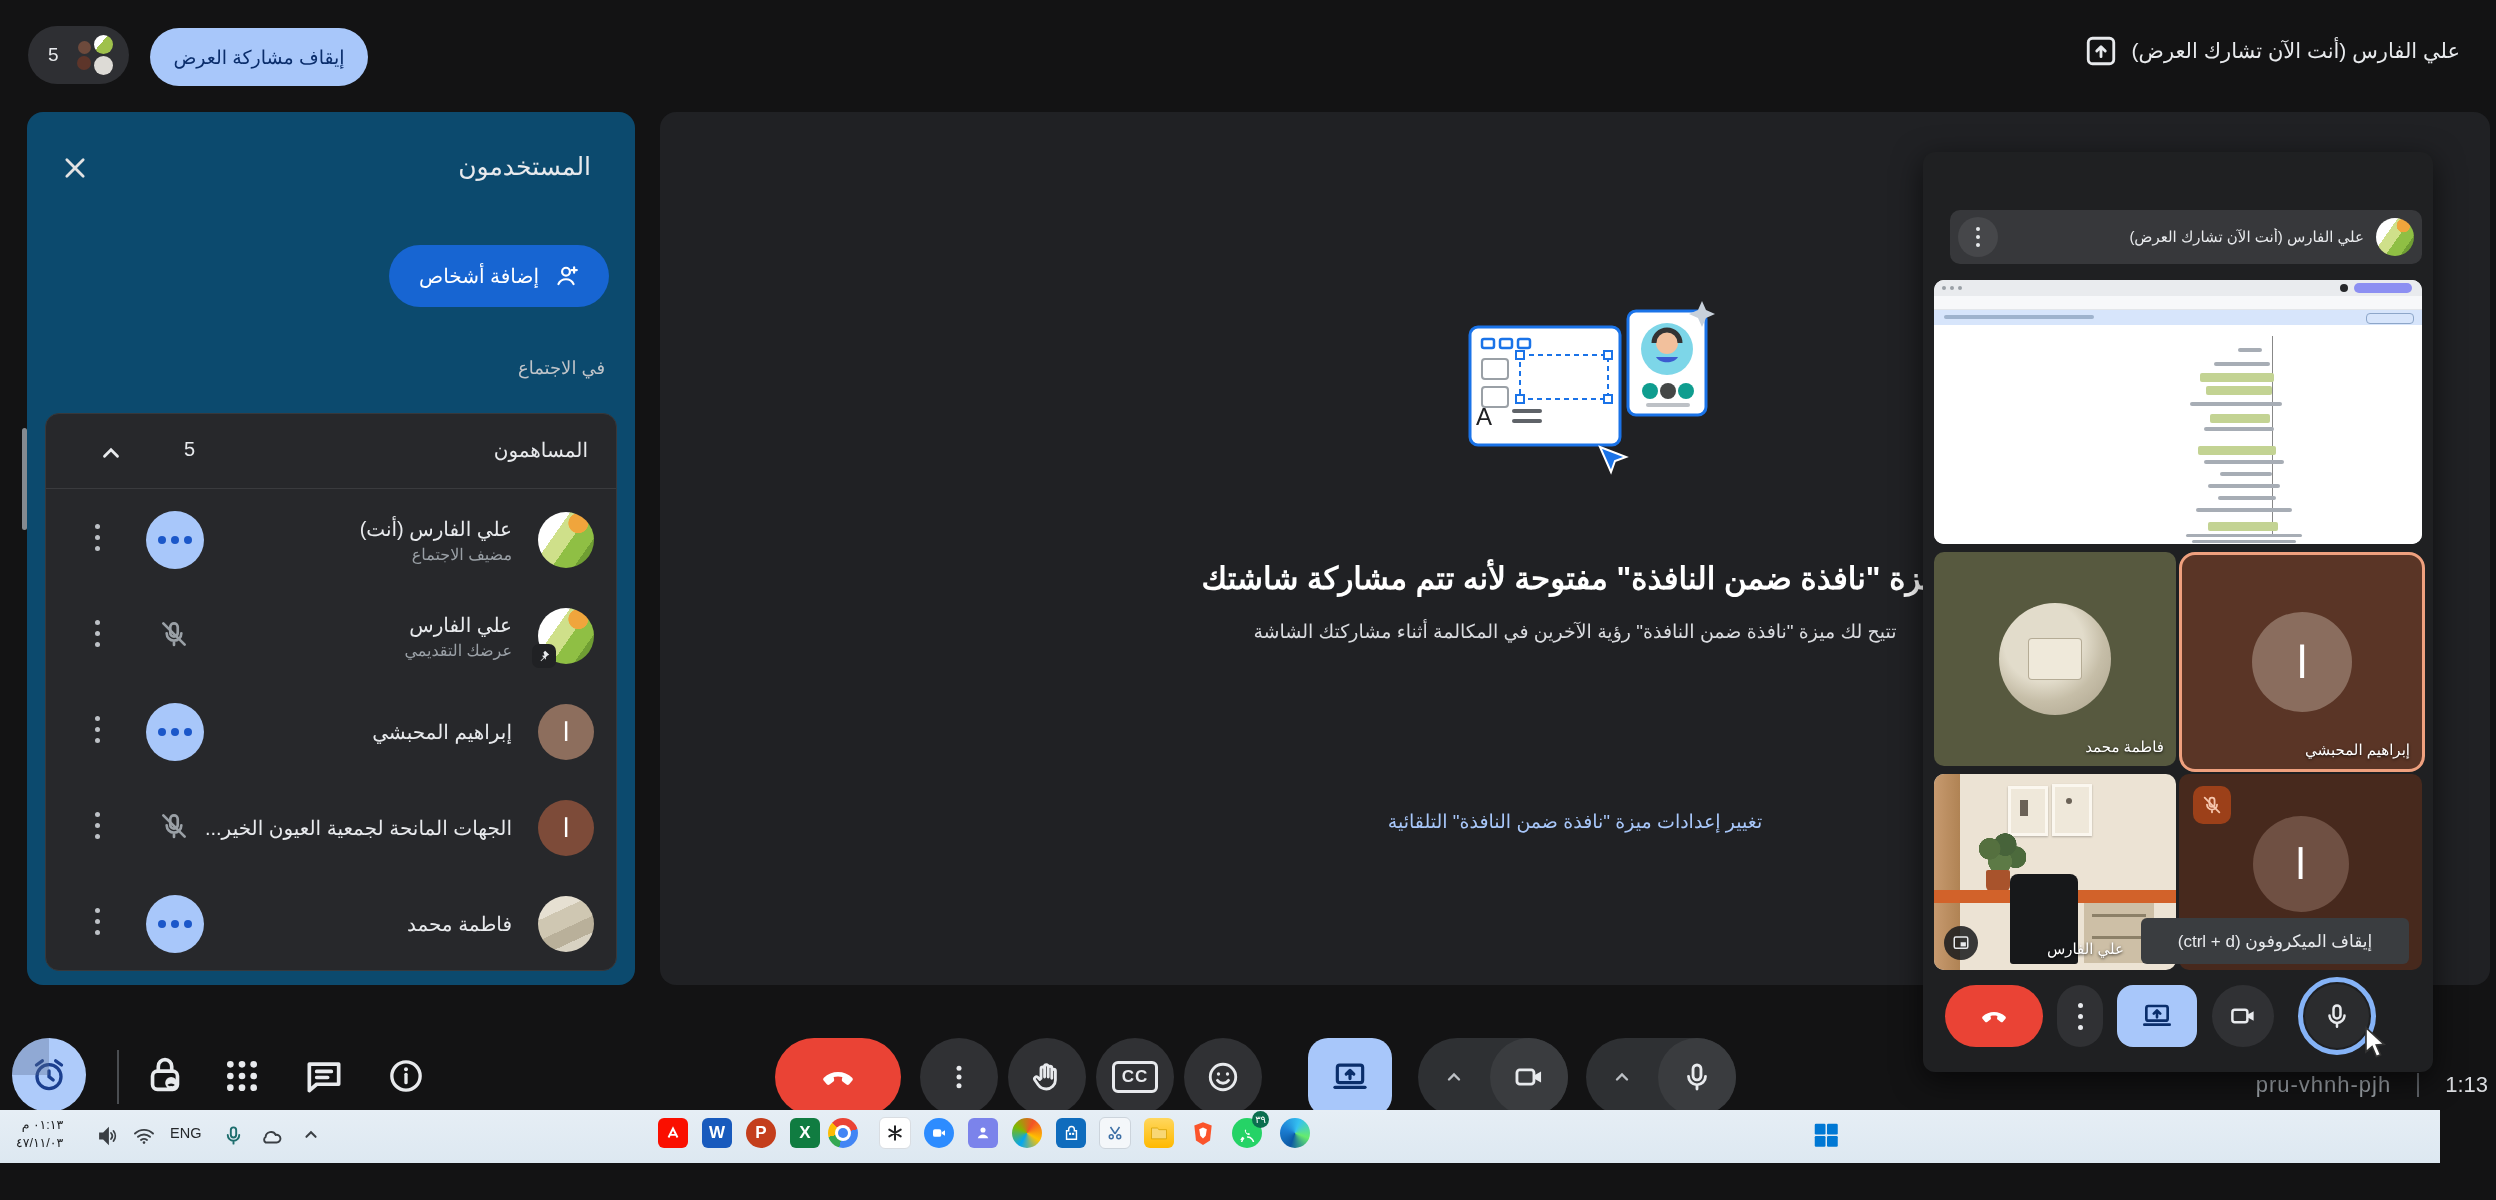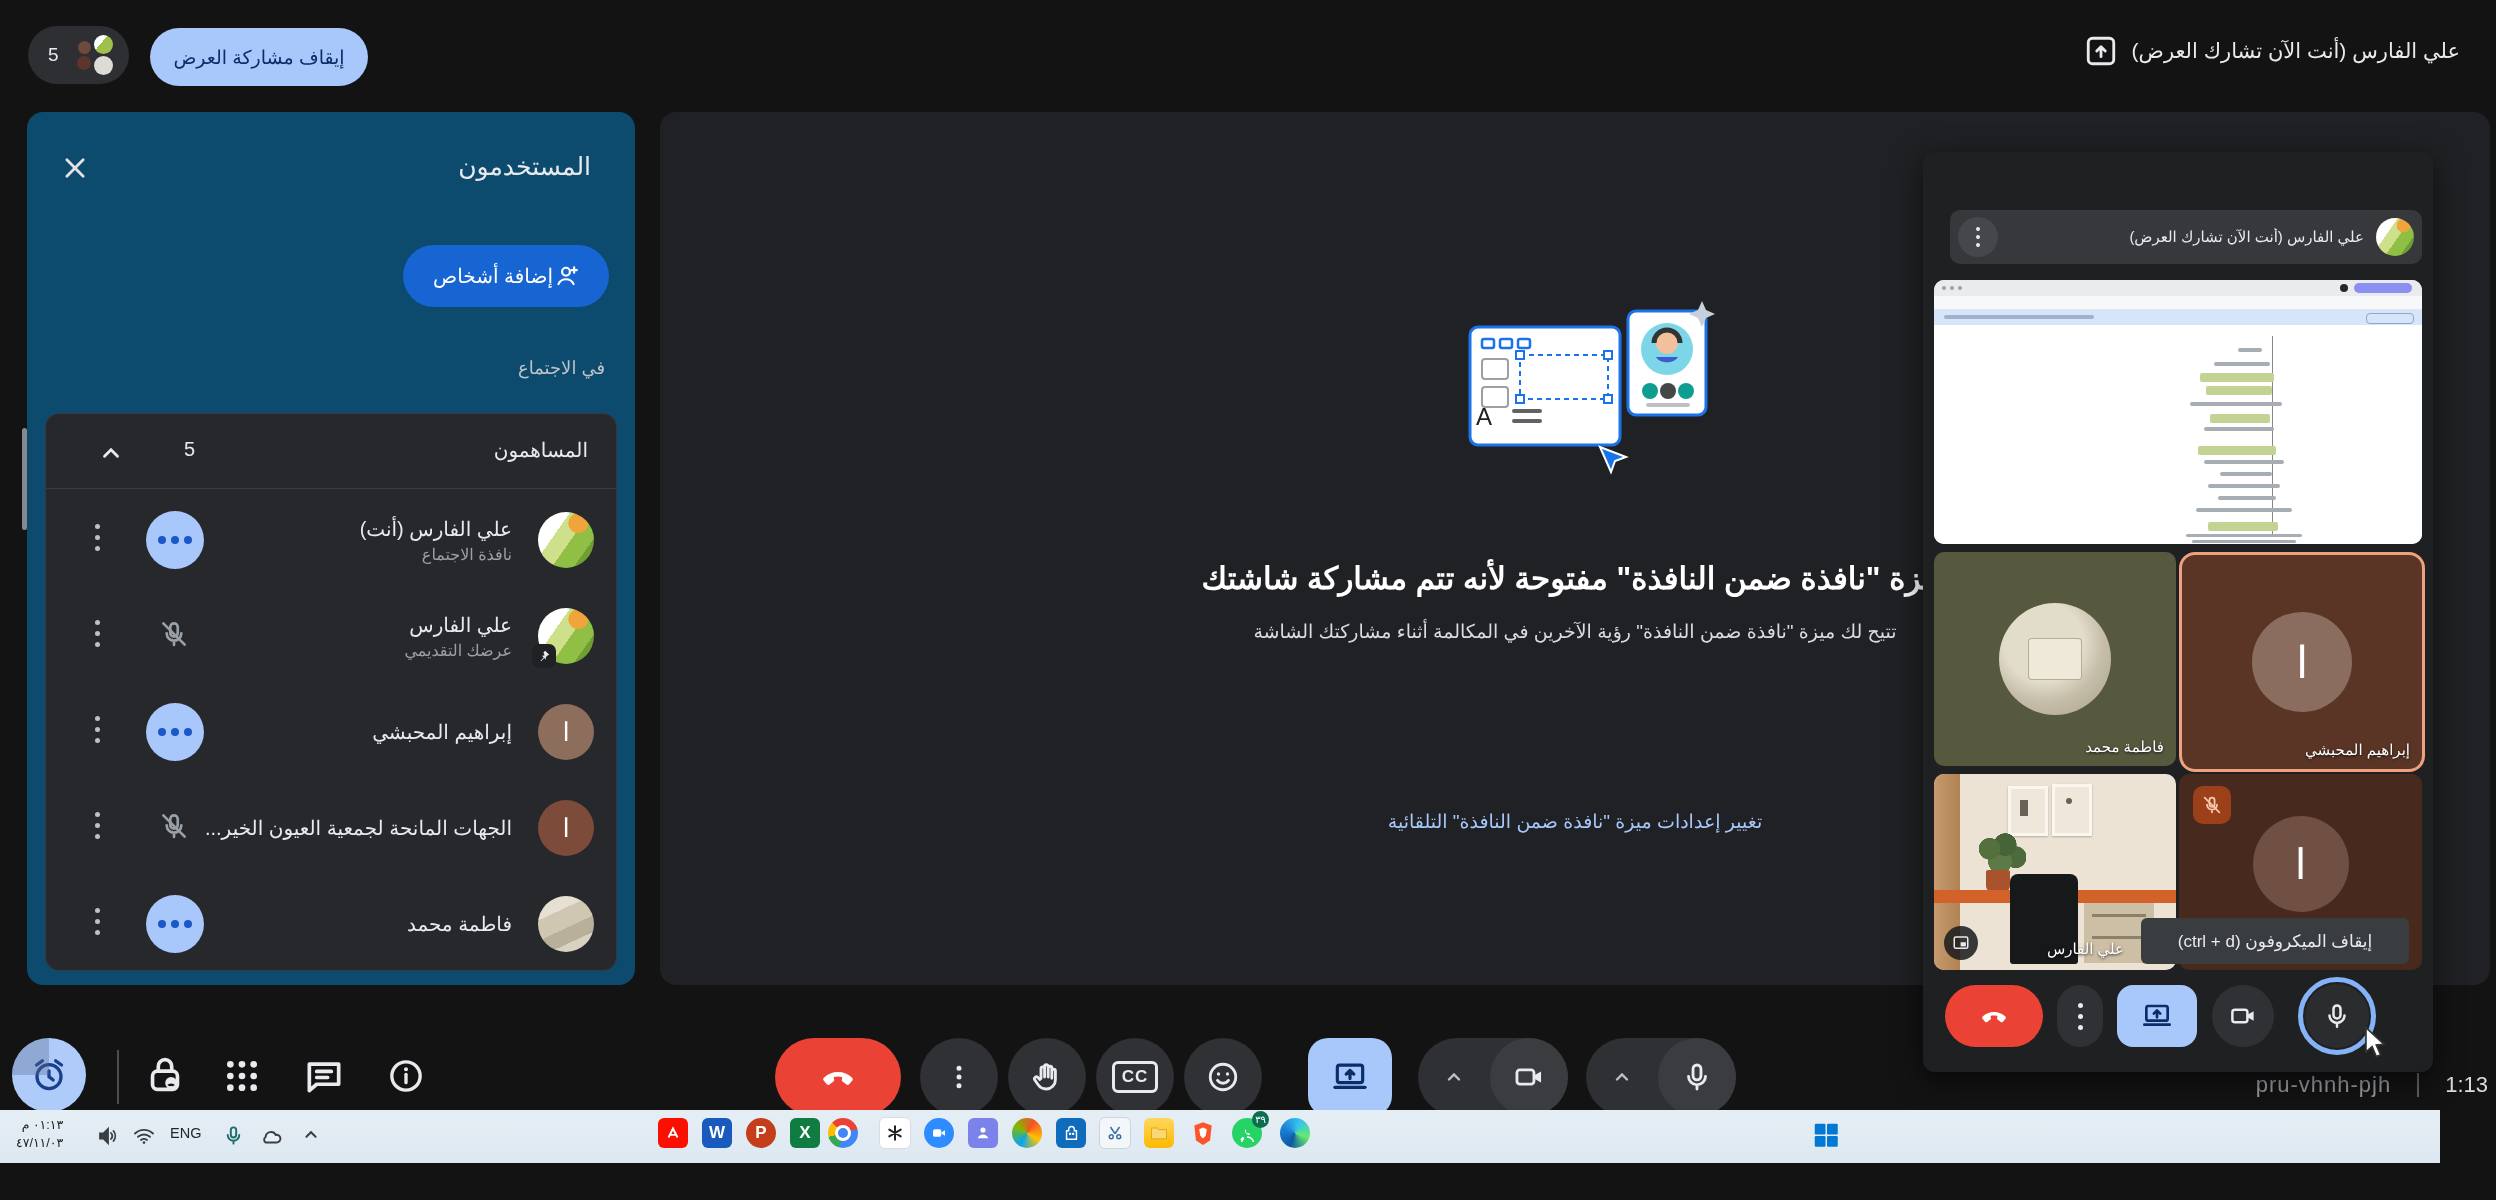--- a/index.html
+++ b/index.html
@@ -17,21 +17,21 @@
   .avatar-pill{left:28px;top:26px;height:58px;background:#2e2f33;border-radius:29px;display:flex;align-items:center;padding:0 16px 0 20px;gap:12px;flex-direction:row-reverse;}
   .avatar-pill .num{color:#e8eaed;font-size:19px;}
   .mini-grid{display:grid;grid-template-columns:20px 20px;grid-gap:2px;}
   .mini-av{width:19px;height:19px;border-radius:50%;}
   .stop-share{left:150px;top:28px;width:218px;height:58px;border-radius:29px;background:#a8c7fa;border:none;color:#0a2d6b;font-size:19px;font-family:inherit;cursor:pointer;}
 
   
   .panel{left:27px;top:112px;width:608px;height:873px;background:#0c4a6e;border-radius:16px;}
   .panel .close{left:34px;top:42px;color:#e3e3e3;cursor:pointer;}
   .panel-title{right:44px;top:40px;color:#e8eaed;font-size:25px;}
-  .add-btn{right:26px;top:133px;height:62px;border-radius:31px;background:#1765d2;color:#fff;font-size:20px;font-family:inherit;border:none;display:flex;align-items:center;padding:0 30px;cursor:pointer;}
+  .add-btn{right:26px;top:133px;height:62px;border-radius:31px;background:#1765d2;color:#fff;font-size:20px;font-family:inherit;border:none;display:flex;align-items:center;gap:14px;padding:0 30px;cursor:pointer;}
   .in-meeting{right:30px;top:245px;color:#c0c4c9;font-size:18px;}
   .contrib-card{left:18px;top:301px;width:570px;height:556px;background:#27282b;border:1px solid #37383b;border-radius:14px;}
   .contrib-head{position:absolute;top:0;left:0;right:0;height:74px;border-bottom:1px solid #3a3b3e;}
   .contrib-label{right:28px;top:24px;color:#e8eaed;font-size:20px;}
   .contrib-count{left:138px;top:24px;color:#e8eaed;font-size:20px;}
   .contrib-chevron{left:52px;top:26px;color:#e8eaed;}
   .p-row{position:absolute;left:0;width:100%;height:96px;}
   .kebab{left:44px;top:32px;width:14px;display:flex;flex-direction:column;gap:6px;align-items:center;cursor:pointer;}
   .kebab i{width:5px;height:5px;border-radius:50%;background:#bdc1c6;}
   .aud-pill{left:100px;top:19px;width:58px;height:58px;border-radius:50%;background:#a8c7fa;display:flex;align-items:center;justify-content:center;gap:5px;}
@@ -214,21 +214,21 @@
       <span class="abs kebab">
           <i></i>
           <i></i>
           <i></i>
         </span>
       <span class="abs aud-pill">
           <i></i>
           <i></i>
           <i></i>
         </span>
-      <span class="ptxt abs"><span class="pname">علي الفارس (أنت)</span><span class="psub" style="display:block">نافذة الاجتماع</span></span>
+      <span class="ptxt abs"><span class="pname">علي الفارس (أنت)</span><span class="psub" style="display:block">مضيف الاجتماع</span></span>
       <span class="abs pav">
           <span class="av-logo" style="display:block"></span>
         </span>
     </div>
 
     <div class="p-row" style="top:174px;">
       <span class="abs kebab">
           <i></i>
           <i></i>
           <i></i>

